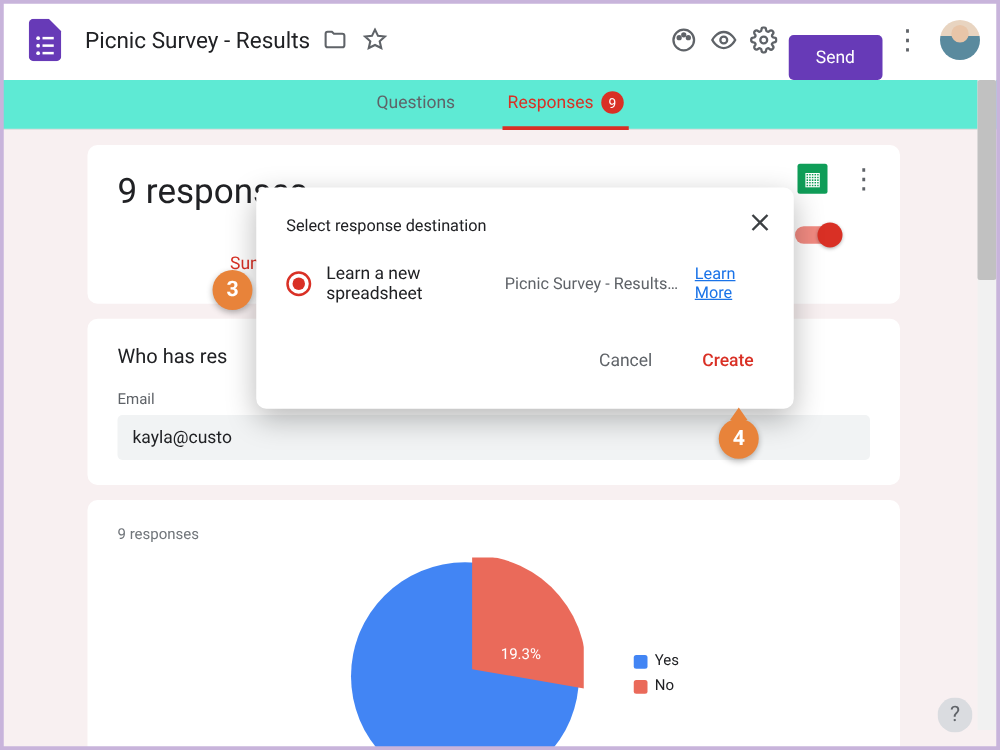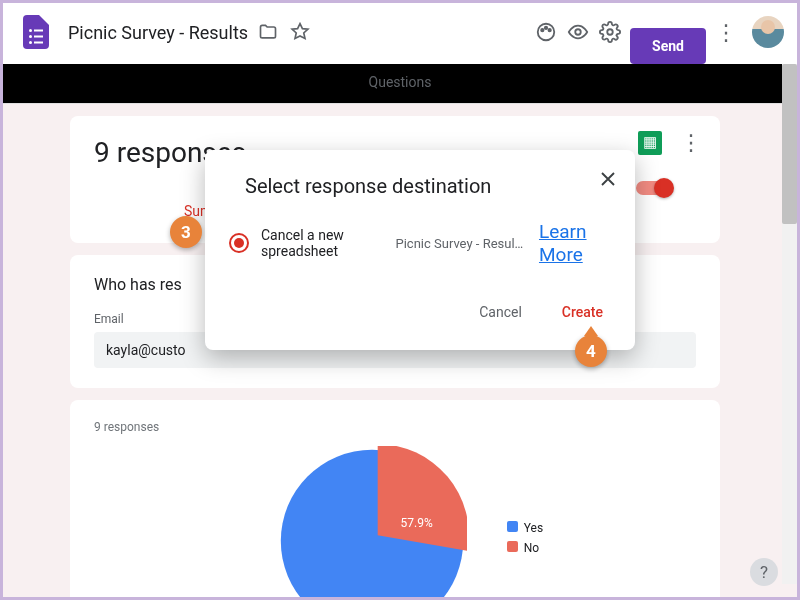--- a/index.html
+++ b/index.html
@@ -6,25 +6,25 @@
     body { width: 800px; height: 600px; overflow: hidden; background: #f8f0f1; position: relative; }
     
     .outer-border { position: absolute; inset: 0; border: 3px solid #c8b4db; pointer-events: none; z-index: 100; }
     
     .header { background: #fff; height: 64px; display: flex; align-items: center; padding: 0 16px; gap: 8px; }
     .logo { width: 40px; height: 40px; display: flex; align-items: center; justify-content: center; }
     .logo-svg { width: 26px; height: 34px; }
     .doc-title { font-size: 18px; color: #202124; margin-left: 4px; }
     .header-icon { width: 24px; height: 24px; color: #5f6368; cursor: pointer; display: flex; align-items: center; justify-content: center; }
     .spacer { flex: 1; }
-    .send-btn { background: #673ab7; color: #fff; border: none; border-radius: 4px; height: 36px; padding: 0 22px; font-size: 14px; font-weight: 700; cursor: pointer; margin-top: 28px; }
+    .send-btn { background: #673ab7; color: #fff; border: none; border-radius: 4px; height: 36px; padding: 0 22px; font-size: 14px; font-weight: 400; cursor: pointer; margin-top: 28px; }
     .avatar { width: 32px; height: 32px; border-radius: 50%; overflow: hidden; background: linear-gradient(#e8d4c0 40%, #5a8a9e 40%); position: relative; margin-left: 6px; }
     .avatar::after { content: ""; position: absolute; width: 14px; height: 14px; background: #e8c5a8; border-radius: 50%; top: 4px; left: 9px; }
     
-    .tabs { background: #000000; height: 40px; display: flex; align-items: center; justify-content: center; gap: 34px; border-bottom: 1px solid #e0e0e0; }
+    .tabs { background: #5eead4; height: 40px; display: flex; align-items: center; justify-content: center; gap: 34px; border-bottom: 1px solid #e0e0e0; }
     .tab { font-size: 14px; color: #5f6368; cursor: pointer; padding: 10px 4px; display: flex; align-items: center; gap: 6px; border-bottom: 3px solid transparent; }
     .tab.active { color: #d93025; border-bottom-color: #d93025; }
     .badge { background: #d93025; color: #fff; border-radius: 9px; min-width: 18px; height: 18px; font-size: 11px; display: inline-flex; align-items: center; justify-content: center; padding: 0 5px; }
     
     .content { padding: 12px 80px 12px 70px; height: calc(600px - 104px); overflow-y: auto; position: relative; }
     .scrollbar-track { position: absolute; right: 3px; top: 64px; width: 15px; height: 520px; background: #f1f1f1; }
     .scrollbar-thumb { position: absolute; right: 3px; top: 64px; width: 15px; height: 160px; background: #c1c1c1; border-radius: 2px; }
     
     .card { background: #fff; border-radius: 8px; padding: 20px 24px; margin-bottom: 12px; position: relative; }
     .card-title { font-size: 28px; color: #202124; font-weight: 400; }
@@ -40,31 +40,31 @@
     .subtabs { color: #d93025; font-size: 14px; padding: 8px 0 4px 90px; }
     
     .section-title { font-size: 16px; color: #202124; margin-bottom: 18px; }
     .field-label { font-size: 12px; color: #5f6368; margin-bottom: 6px; }
     .field-value { background: #f1f3f4; padding: 10px 12px; font-size: 14px; color: #202124; border-radius: 4px; }
     
     .chart-title { font-size: 15px; color: #202124; margin-bottom: 6px; }
     .chart-sub { font-size: 12px; color: #70757a; margin-bottom: 12px; }
     .chart-area { display: flex; align-items: center; justify-content: center; gap: 40px; padding-left: 30px; }
     .legend { font-size: 12px; color: #202124; }
-    .legend-item { display: flex; align-items: flex-start; gap: 6px; margin-bottom: 6px; }
+    .legend-item { display: flex; align-items: flex-end; gap: 6px; margin-bottom: 6px; }
     .swatch { width: 11px; height: 11px; border-radius: 2px; }
     .modal { position: absolute; top: 150px; left: 205px; width: 430px; background: #fff; border-radius: 8px; box-shadow: 0 8px 24px rgba(0,0,0,.28); padding: 24px; z-index: 60; }
-    .modal-title { font-size: 20px; color: #202124; margin-bottom: 22px; margin-left: 16px; }
+    .modal-title { font-size: 13px; color: #202124; margin-bottom: 22px; }
     .modal-close { position: absolute; top: 18px; right: 18px; font-size: 22px; color: #5f6368; cursor: pointer; background: none; border: none; }
     .radio-row { display: flex; align-items: center; gap: 12px; margin-bottom: 22px; font-size: 14px; color: #202124; }
     .radio-outer { width: 20px; height: 20px; border-radius: 50%; border: 2px solid #5f6368; display: flex; align-items: center; justify-content: center; flex-shrink: 0; }
     .radio-outer.selected { border-color: #d93025; }
     .radio-inner { width: 10px; height: 10px; border-radius: 50%; background: #d93025; }
     .sheet-name { font-size: 13px; color: #5f6368; white-space: nowrap; overflow: hidden; text-overflow: ellipsis; max-width: 140px; }
-    .learn-more { color: #1a73e8; text-decoration: underline; font-size: 19px; cursor: pointer; margin-left: auto; }
+    .learn-more { color: #1a73e8; text-decoration: underline; font-size: 13px; cursor: pointer; margin-left: auto; }
     .modal-actions { display: flex; justify-content: flex-end; gap: 24px; margin-top: 32px; }
     .modal-btn { background: none; border: none; font-size: 14px; cursor: pointer; padding: 6px 8px; }
     .modal-btn.cancel { color: #5f6368; }
     .modal-btn.create { color: #d93025; font-weight: 500; }
     
     .callout { position: absolute; width: 32px; height: 32px; background: #e8833a; border-radius: 50%; display: flex; align-items: center; justify-content: center; color: #fff; font-weight: 700; font-size: 17px; z-index: 70; box-shadow: 0 2px 5px rgba(0,0,0,.3); }
     .callout-3 { top: 216px; left: 170px; }
     .callout-4 { top: 335px; left: 575px; }
     .callout-4::before { content: ""; position: absolute; top: -9px; left: 50%; transform: translateX(-50%); border-left: 7px solid transparent; border-right: 7px solid transparent; border-bottom: 10px solid #e8833a; }
     
@@ -120,20 +120,24 @@
         <path d="M19.4 15a1.7 1.7 0 0 0 .34 1.87l.06.06a2 2 0 1 1-2.83 2.83l-.06-.06a1.7 1.7 0 0 0-1.87-.34 1.7 1.7 0 0 0-1 1.55V21a2 2 0 0 1-4 0v-.09a1.7 1.7 0 0 0-1-1.55 1.7 1.7 0 0 0-1.87.34l-.06.06a2 2 0 1 1-2.83-2.83l.06-.06a1.7 1.7 0 0 0 .34-1.87 1.7 1.7 0 0 0-1.55-1H3a2 2 0 0 1 0-4h.09a1.7 1.7 0 0 0 1.55-1 1.7 1.7 0 0 0-.34-1.87l-.06-.06a2 2 0 1 1 2.83-2.83l.06.06a1.7 1.7 0 0 0 1.87.34H9a1.7 1.7 0 0 0 1-1.55V3a2 2 0 0 1 4 0v.09a1.7 1.7 0 0 0 1 1.55 1.7 1.7 0 0 0 1.87-.34l.06-.06a2 2 0 1 1 2.83 2.83l-.06.06a1.7 1.7 0 0 0-.34 1.87V9a1.7 1.7 0 0 0 1.55 1H21a2 2 0 0 1 0 4h-.09a1.7 1.7 0 0 0-1.55 1z"></path>
       </svg>
   </div>
   <button class="send-btn">Send</button>
   <div class="header-icon" style="font-size:22px">⋮</div>
   <div class="avatar"></div>
 </div>
 
 <div class="tabs">
   <div class="tab">Questions</div>
+  <div class="tab active">
+    <span>Responses</span>
+    <span class="badge">9</span>
+  </div>
 </div>
 
 <div class="scrollbar-track"></div>
 <div class="scrollbar-thumb"></div>
 
 <div class="content">
   <div class="card">
     <div class="card-title">9 responses</div>
     <div class="card-toolbar">
       <div class="sheets-btn">
@@ -154,21 +158,21 @@
   </div>
 
   <div class="card" style="padding-bottom:28px">
     <div class="chart-sub">9 responses</div>
     <div class="chart-area">
       <div class="pie">
         <svg width="190" height="190" viewBox="0 0 100 100">
           <circle cx="50" cy="50" r="48" fill="#4285f4"></circle>
           <path d="M50 50 L50 2 A48 48 0 0 1 97.3 58.2 Z" fill="#ea6a5a" transform="translate(3,-3)"></path>
         </svg>
-        <div class="pie-label" style="top:70px; right:34px">57.9%</div>
+        <div class="pie-label" style="top:70px; right:34px">19.3%</div>
         
       </div>
       <div class="legend">
         <div class="legend-item">
           <div class="swatch" style="background:#4285f4"></div>
           <span>Yes</span>
         </div>
         <div class="legend-item">
           <div class="swatch" style="background:#ea6a5a"></div>
           <span>No</span>
@@ -182,21 +186,21 @@
   <div class="modal-title">Select response destination</div>
   <button class="modal-close">
     <svg width="18" height="18" viewBox="0 0 24 24" fill="none" stroke="#3c4043" stroke-width="2.5">
         <path d="M4 4l16 16M20 4L4 20"></path>
       </svg>
   </button>
   <div class="radio-row">
     <div class="radio-outer selected">
         <div class="radio-inner"></div>
       </div>
-    <span>Cancel a new spreadsheet</span>
+    <span>Learn a new spreadsheet</span>
     <span class="sheet-name">Picnic Survey - Results (Resp…</span>
     <a class="learn-more">Learn More</a>
   </div>
   <div class="modal-actions">
     <button class="modal-btn cancel">Cancel</button>
     <button class="modal-btn create">Create</button>
   </div>
 </div>
 
 <div class="callout callout-3">3</div>

